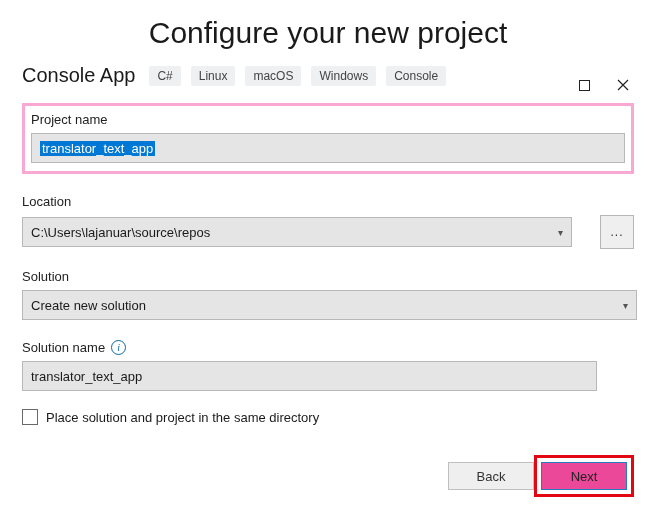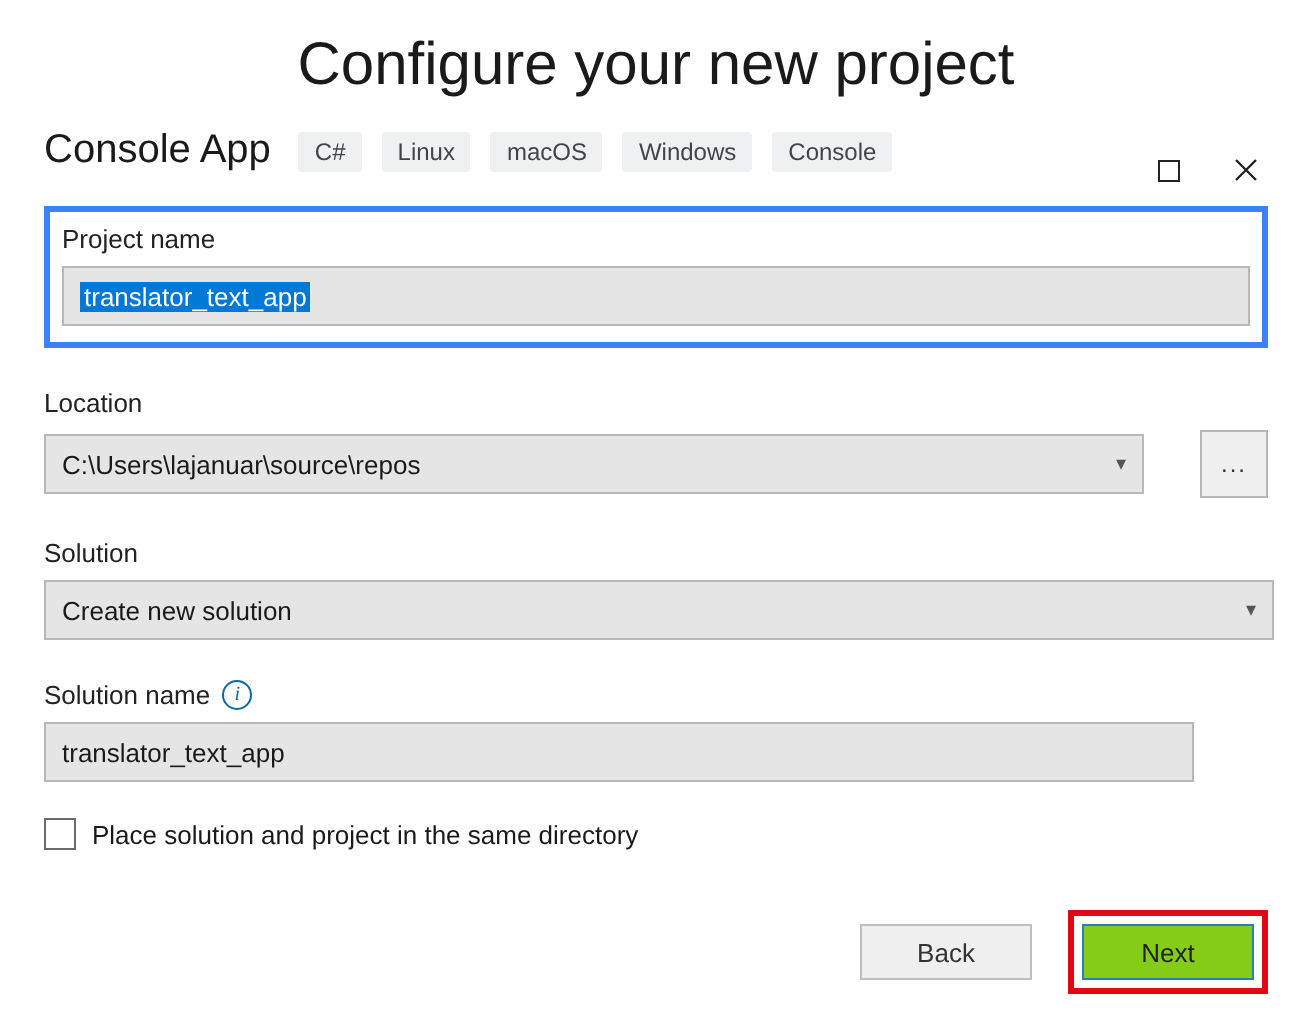--- a/index.html
+++ b/index.html
@@ -107,21 +107,21 @@
   font-size: 12px;
   letter-spacing: 1px;
   color: #333;
 }
 .highlight {
   background: #0078d4;
   color: #fff;
   padding: 0 2px;
 }
 .redbox {
-  border: 3px solid #3b82f6;
+  border: 3px solid #f9a8d4;
   padding: 6px 6px 8px 6px;
   margin-top: 16px;
 }
 .redbox .label {
   margin-top: 0;
 }
 .info-ic {
   width: 13px;
   height: 13px;
   border-radius: 50%;
@@ -144,41 +144,41 @@
 }
 .chkbox {
   width: 14px;
   height: 14px;
   border: 1px solid #6a6a6a;
   background: #fff;
 }
 .btn-row {
   display: flex;
   justify-content: flex-end;
-  gap: 18px;
+  gap: 0;
   margin-top: 30px;
   align-items: center;
 }
 .btn {
   width: 86px;
   height: 28px;
   font-size: 13px;
   display: flex;
   align-items: center;
   justify-content: center;
   box-sizing: border-box;
 }
 .btn-back {
   border: 1px solid #bfbfbf;
   background: #efefef;
   color: #333;
 }
 .btn-next {
   border: 1px solid #2a7cc2;
-  background: #84cc16;
+  background: #ec4899;
   color: #222;
 }
 .redbox-inline {
   border: 3px solid #e30613;
   padding: 4px;
 }
 </style>
 </head>
 <body>
 

